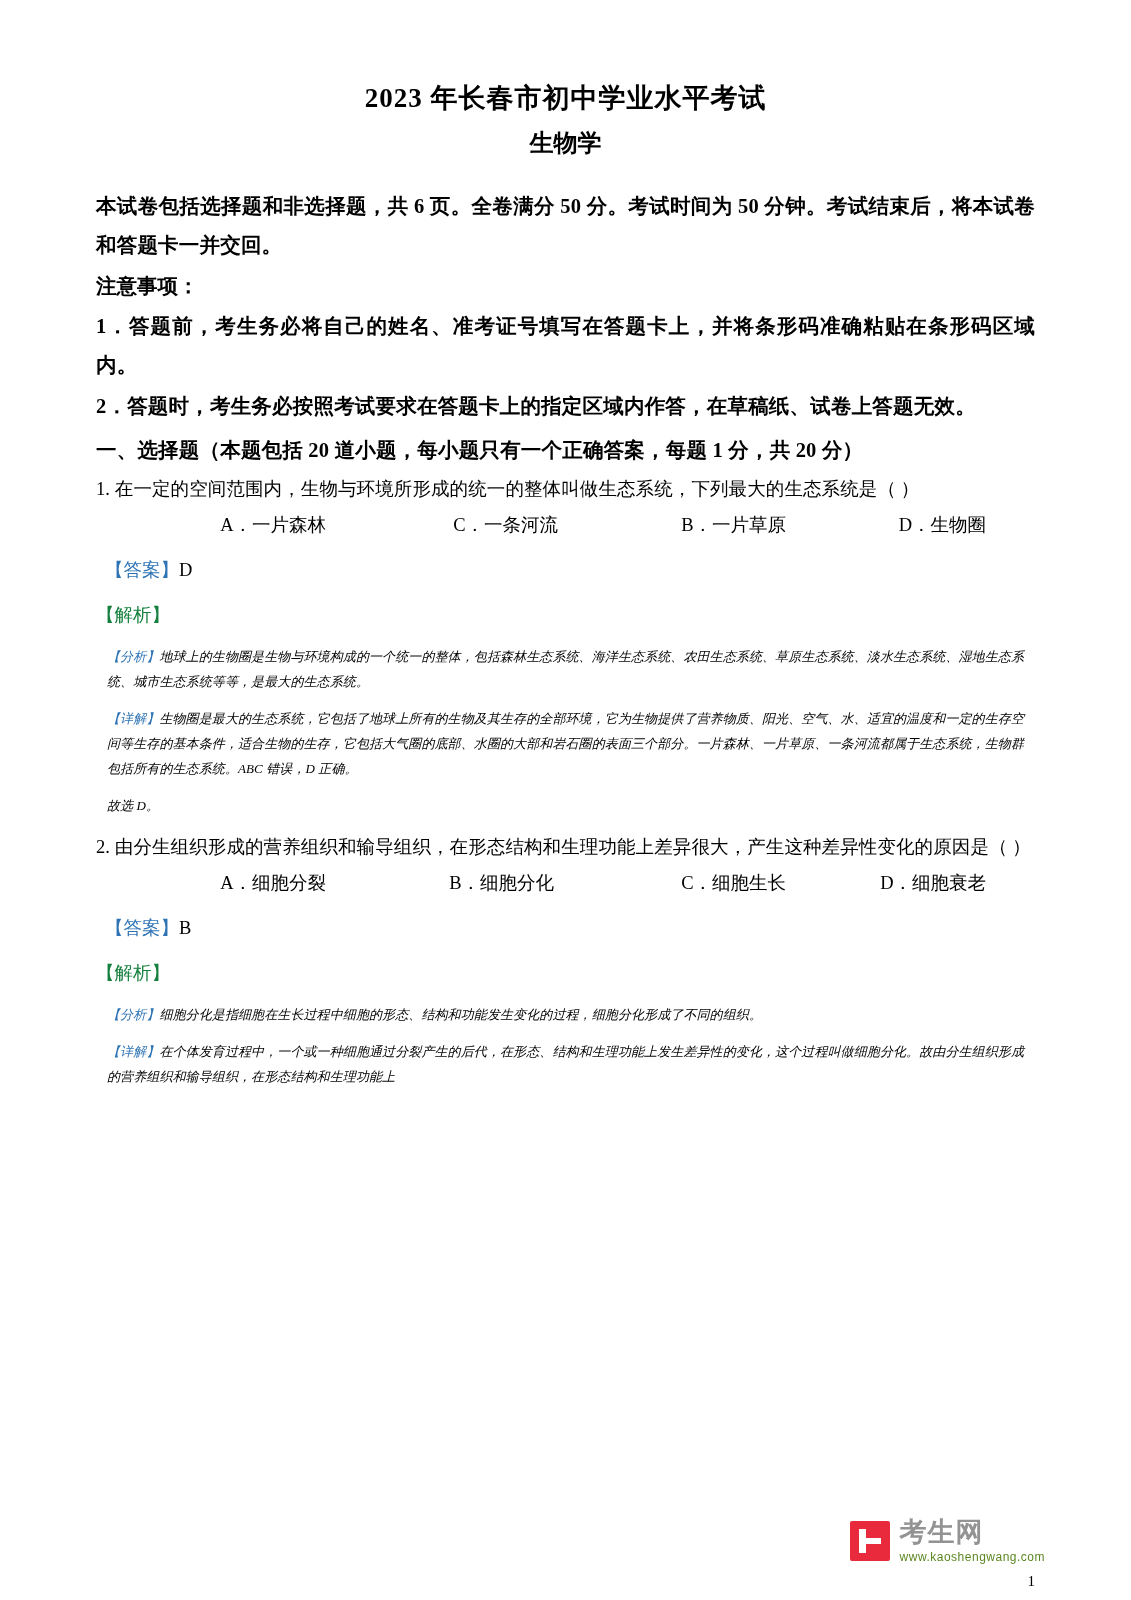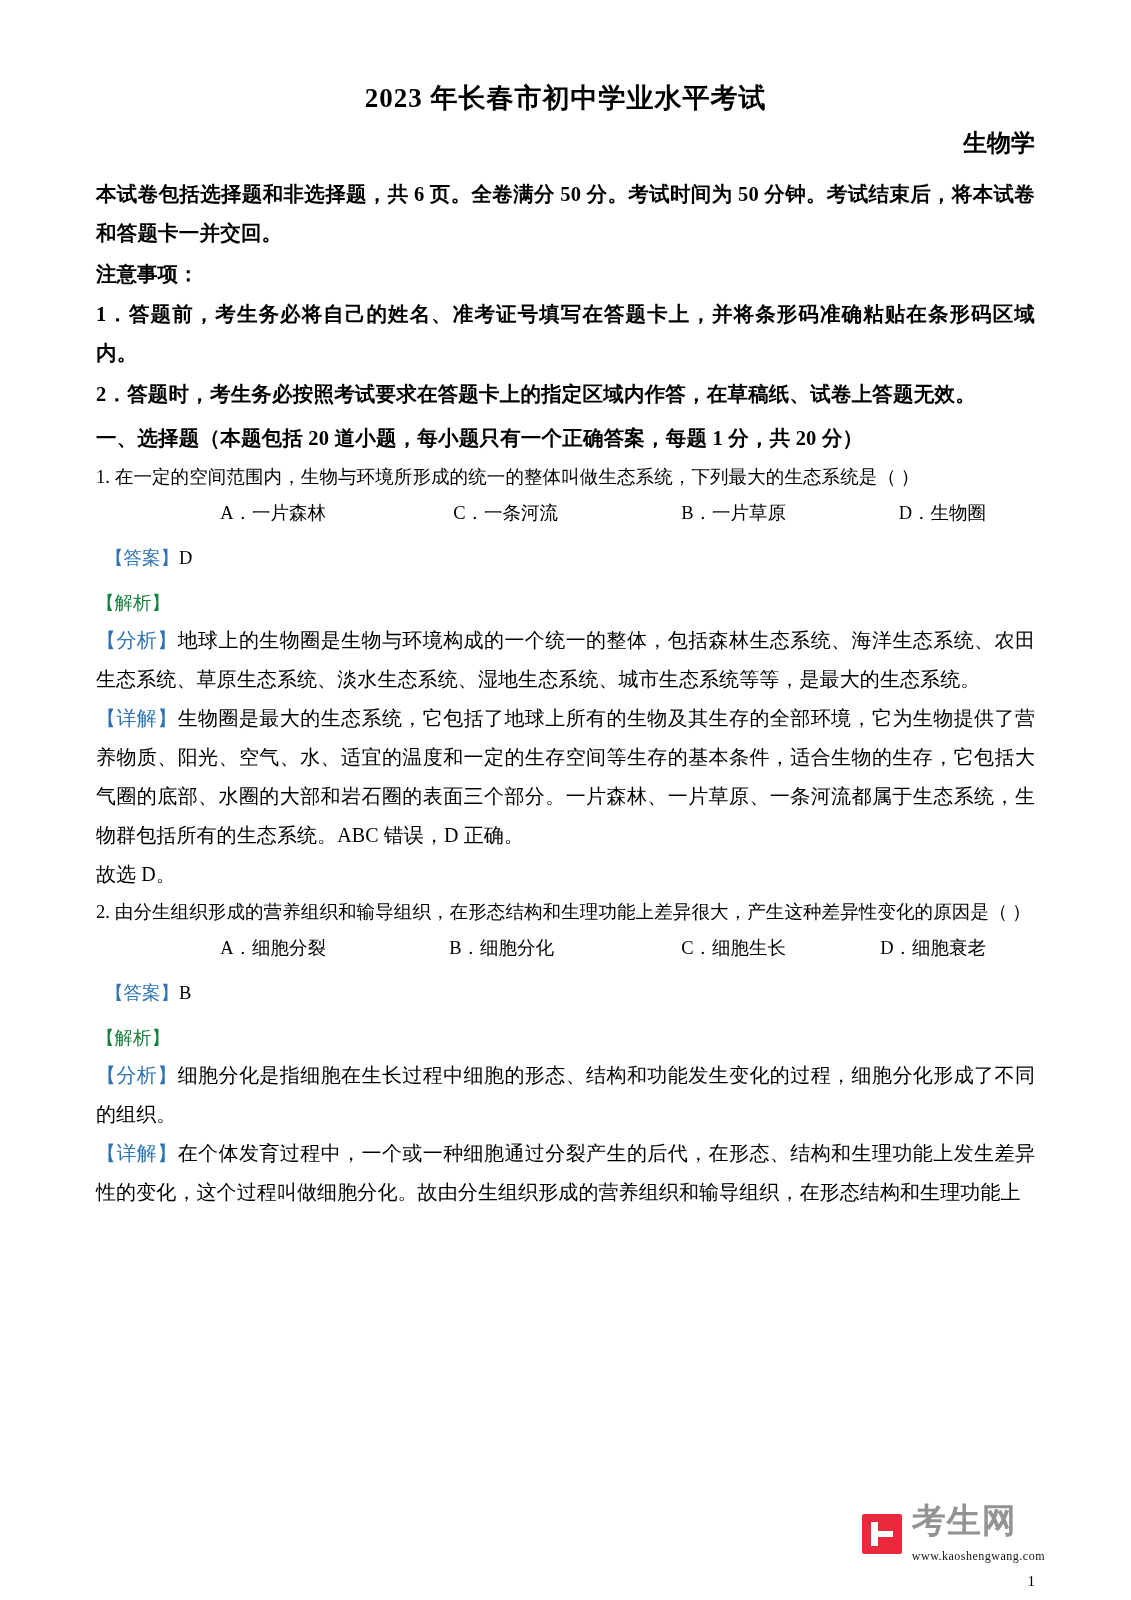--- a/index.html
+++ b/index.html
@@ -24,24 +24,24 @@
   }
   .title {
     text-align: center;
     font-size: 27px;
     font-weight: bold;
     letter-spacing: 1px;
     margin: 16px 0 6px 0;
     line-height: 1.5;
   }
   .subtitle {
-    text-align: right;
+    text-align: center;
     font-size: 24px;
     font-weight: bold;
-    margin: 0 0 14px 0;
+    margin: 0 0 26px 0;
     line-height: 1.5;
   }
   .bold-para {
     font-size: 20.5px;
     font-weight: bold;
     line-height: 1.92;
     text-align: justify;
     margin: 0 0 2px 0;
     letter-spacing: 0.2px;
   }
@@ -87,25 +87,26 @@
   .ans-line .label {
     color: #2e74b5;
   }
   .exp-label {
     font-size: 18.5px;
     line-height: 1.95;
     margin: 0;
     color: #15803d;
   }
   .body-para {
-    font-size: 20px;
+    font-size: 13px;
     line-height: 1.95;
     text-align: justify;
-    margin: 0;
+    margin: 11px;
     letter-spacing: 0.1px;
+    font-style: italic;
   }
   .body-para .tag {
     color: #2e74b5;
   }
   .page-number {
     position: absolute;
     right: 96px;
     bottom: 10px;
     font-size: 15px;
     color: #000;
@@ -144,32 +145,32 @@
     height: 6px;
     background: #ffffff;
   }
   .wm-right {
     display: flex;
     flex-direction: column;
     justify-content: center;
   }
   .wm-name {
     font-family: "Liberation Sans", sans-serif;
-    font-size: 34px;
+    font-size: 27px;
     font-weight: bold;
     color: #8a8a8a;
     line-height: 1.05;
     letter-spacing: 1px;
   }
   .wm-url {
-    font-family: Liberation Serif, serif;
+    font-family: Liberation Sans, sans-serif;
     font-size: 12px;
-    color: #000000;
+    color: #4d7c0f;
     letter-spacing: 0.5px;
-    margin-top: 10px;
+    margin-top: 4px;
   }
 </style>
 </head>
 <body>
 
 <div class="page">
 
   <h1 class="title">2023 年长春市初中学业水平考试</h1>
   <h2 class="subtitle">生物学</h2>
 

